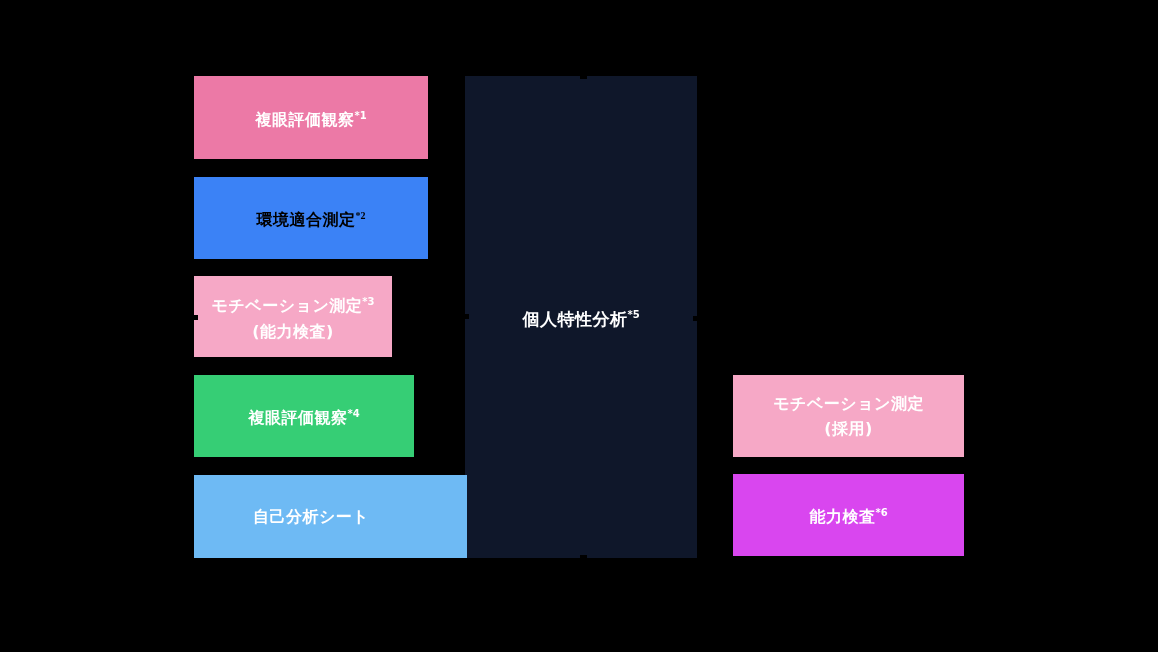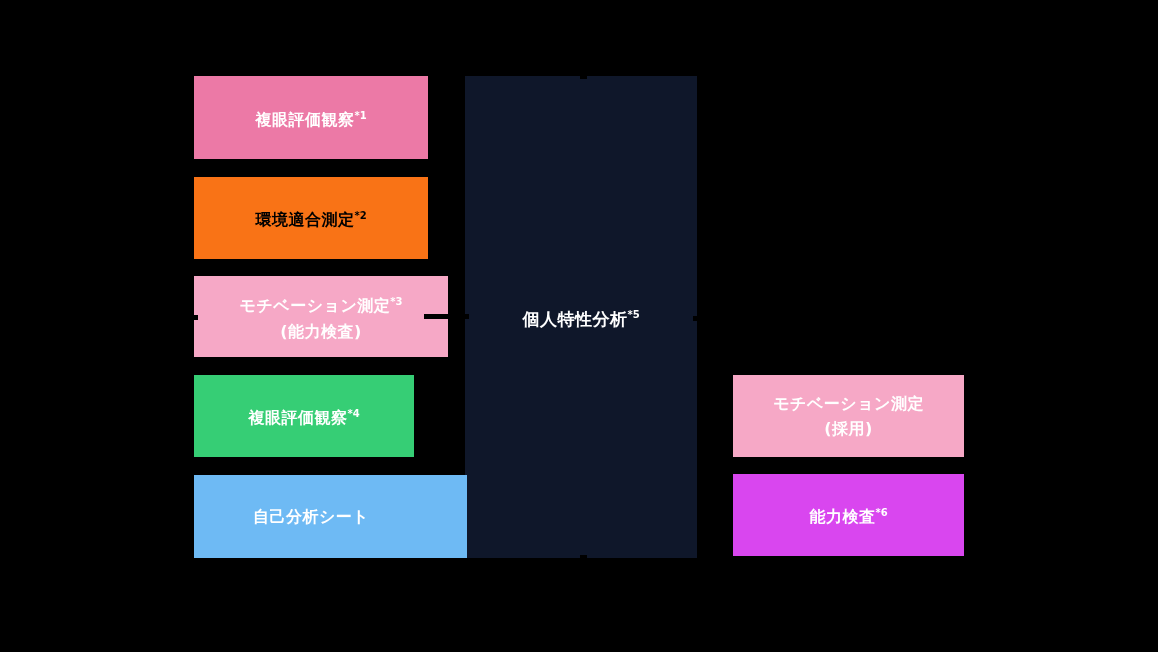--- a/index.html
+++ b/index.html
@@ -37,21 +37,21 @@
     letter-spacing: 0;
   }
   .label .line2 {
     display: block;
   }
   
   .box-personal-traits { left: 465px; top: 76px;  width: 232px; height: 482px; }
   .box-personal-traits .label { font-size: 17px; }
   .box-org-vitality        { left: 194px; top: 76px;  width: 234px; height: 83px; }
   .box-env-fit             { left: 194px; top: 177px; width: 234px; height: 82px; }
-  .box-motivation-current  { left: 194px; top: 276px; width: 254px; height: 81px; }
+  .box-motivation-current  { left: 194px; top: 276px; width: 198px; height: 81px; }
   .box-multi-eval          { left: 194px; top: 375px; width: 220px; height: 82px; }
   .box-self-analysis       { left: 194px; top: 475px; width: 273px; height: 83px;
                              justify-content: flex-start; }
   .box-self-analysis .label { width: 234px; }
   .box-motivation-recruit  { left: 733px; top: 375px; width: 231px; height: 82px; }
   .box-ability-test        { left: 733px; top: 474px; width: 231px; height: 82px; }
   
   .mark {
     position: absolute;
     background: #000000;
@@ -73,21 +73,21 @@
       <span>個人特性分析</span><sup>*5</sup>
     </div>
   </div>
 
   <div class="box box-org-vitality" style="background: rgb(236, 121, 166); color: rgb(255, 255, 255);">
     <div class="label">
       <span>複眼評価観察</span><sup>*1</sup>
     </div>
   </div>
 
-  <div class="box box-env-fit" style="background: #f97316; color: rgb(0, 0, 0);">
+  <div class="box box-env-fit" style="background: #3b82f6; color: rgb(0, 0, 0); font-family: Liberation Serif, serif;">
     <div class="label">
       <span>環境適合測定</span><sup>*2</sup>
     </div>
   </div>
 
   <div class="box box-motivation-current" style="background: rgb(246, 168, 198); color: rgb(255, 255, 255);">
     <div class="label">
       <span>モチベーション測定</span><sup>*3</sup>
       <span class="line2">(能力検査)</span>
     </div>

